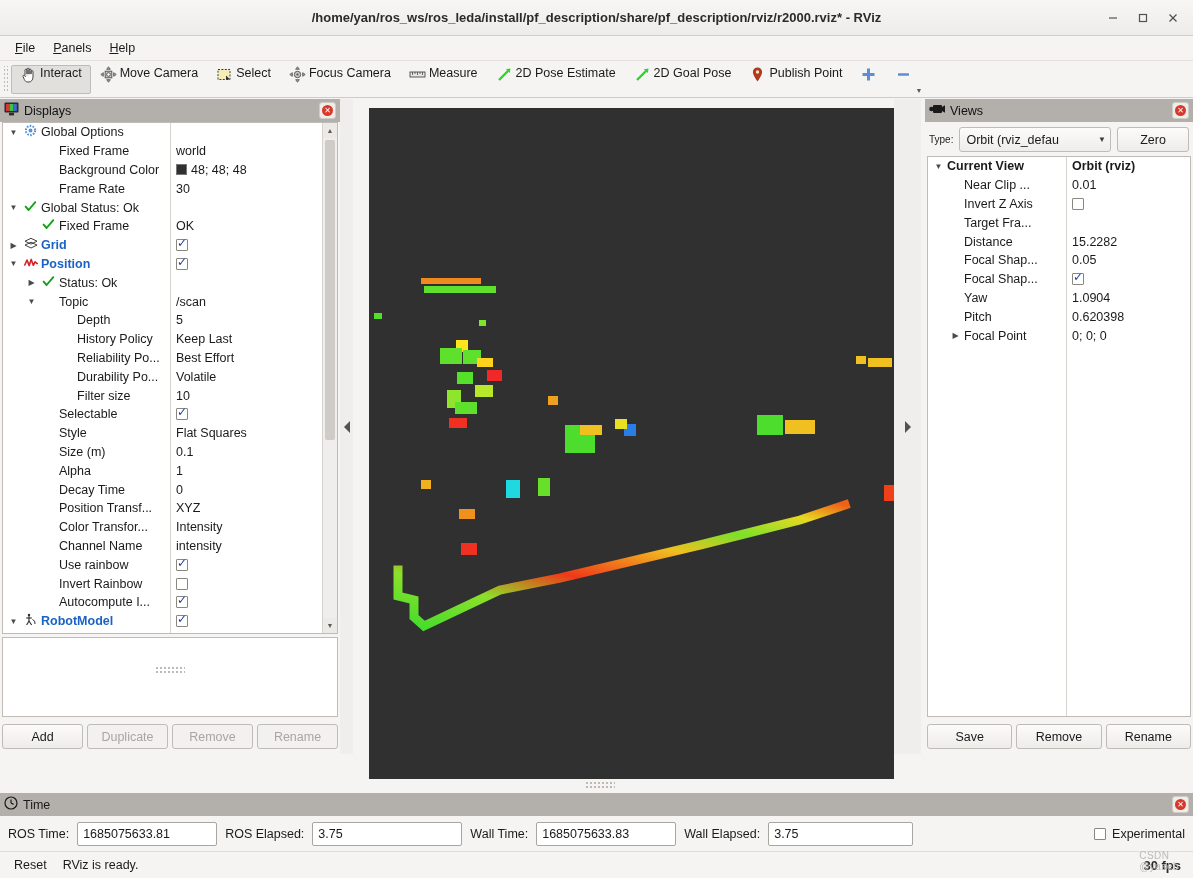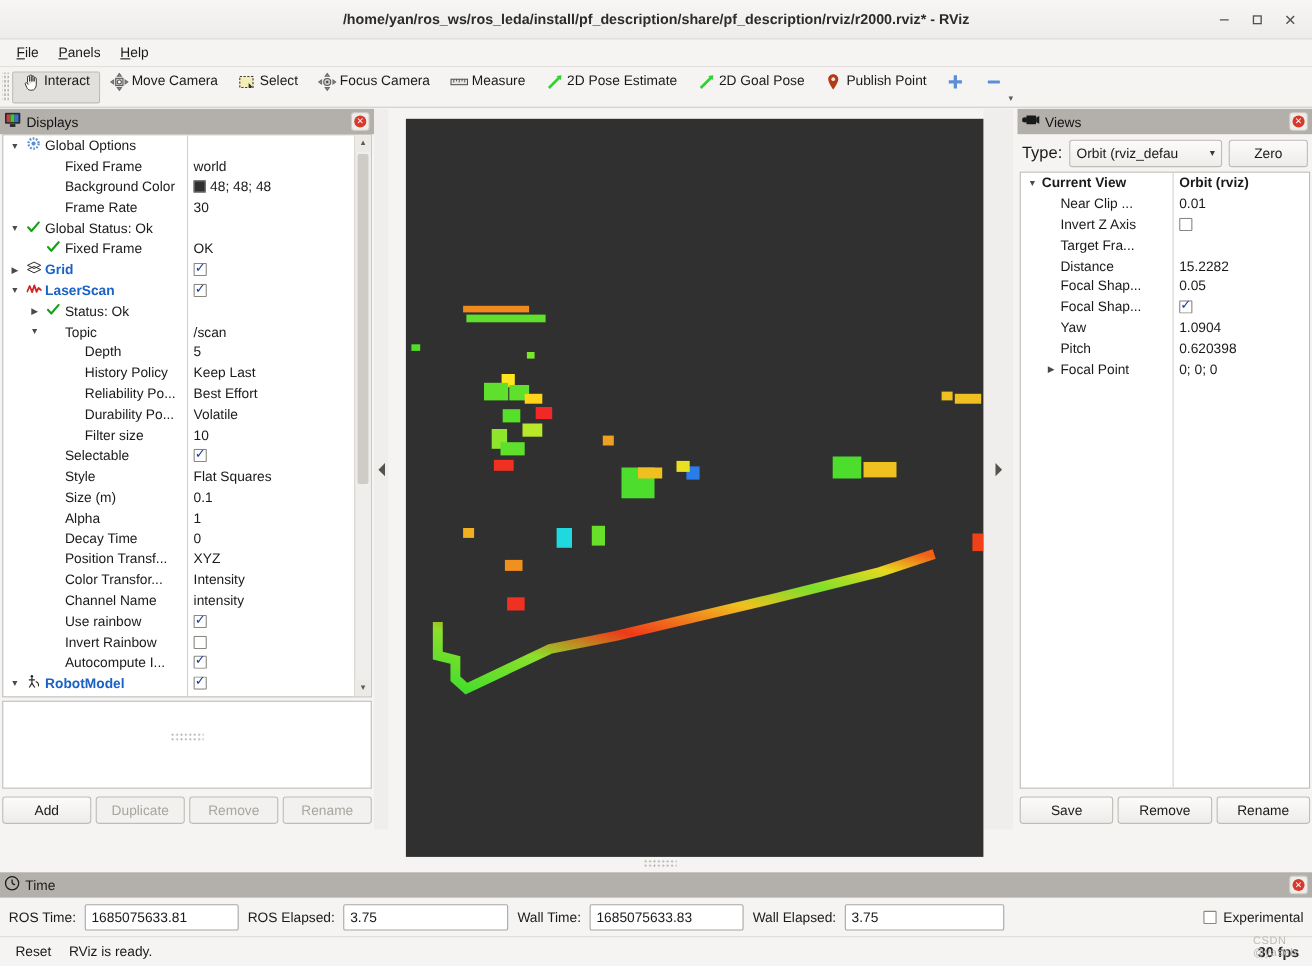--- a/index.html
+++ b/index.html
@@ -176,21 +176,21 @@
   #viewport svg { display: block; }
 
   
   #views-panel {
     position: absolute; left: 925px; top: 99px; width: 268px; height: 655px;
     background: #f5f4f2; display: flex; flex-direction: column;
   }
   .type-row {
     display: flex; align-items: center; gap: 6px; padding: 5px 4px 4px 4px;
   }
-  .type-row .lbl { font-size: 15px; }
+  .type-row .lbl { font-size: 10px; }
   .combo {
     flex: 1; height: 25px; background: linear-gradient(#fcfbfa,#efedea);
     border: 1px solid #bfbcb7; border-radius: 3px;
     display: flex; align-items: center; padding: 0 4px 0 6px;
     font-size: 12.5px; overflow: hidden; white-space: nowrap;
   }
   .combo .cv { flex: 1; overflow: hidden; }
   .combo .caret { font-size: 8px; color: #3c3a37; }
   .views-tree {
     flex: 1; margin: 0 2px; background: #fff; border: 1px solid #bfbcb7;
@@ -475,21 +475,21 @@
             <span class="vl">
               <span class="chk on"></span>
             </span>
           </div>
           <div class="trow">
             <span class="nm" style="width:167px;padding-left:4px;">
               <span class="twist">▼</span>
               <span class="tico"><svg width="14" height="13" viewBox="0 0 14 13">
                   <path d="M0.8 9 L3 4 L5.2 9.6 L7.2 3.4 L9.3 9.3 L11 5.8 L13.2 7.6" fill="none" stroke="#d02424" stroke-width="1.6" stroke-linejoin="round" stroke-linecap="round"></path>
                 </svg></span>
-              <span class="label-blue">LaserScan</span>
+              <span class="label-blue">Position</span>
             </span>
             <span class="vl">
               <span class="chk on"></span>
             </span>
           </div>
           <div class="trow">
             <span class="nm" style="width:167px;padding-left:22px;">
               <span class="twist">▶</span>
               <span class="tico"><svg width="13" height="13" viewBox="0 0 13 13">
                   <path d="M1.6 6.6 L4.6 10 L11.3 2.2" fill="none" stroke="#16a016" stroke-width="1.9" stroke-linecap="round" stroke-linejoin="round"></path>

